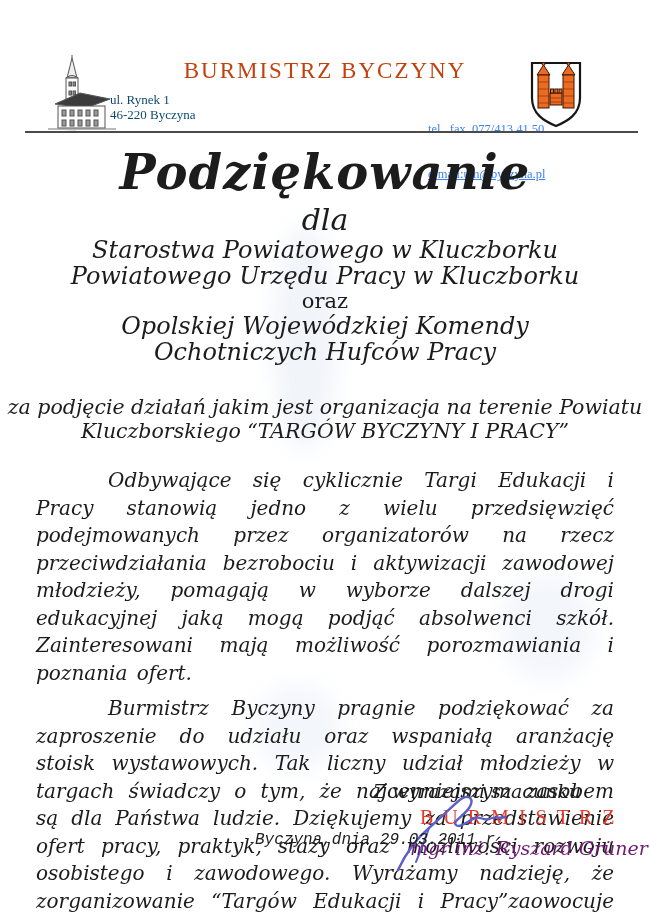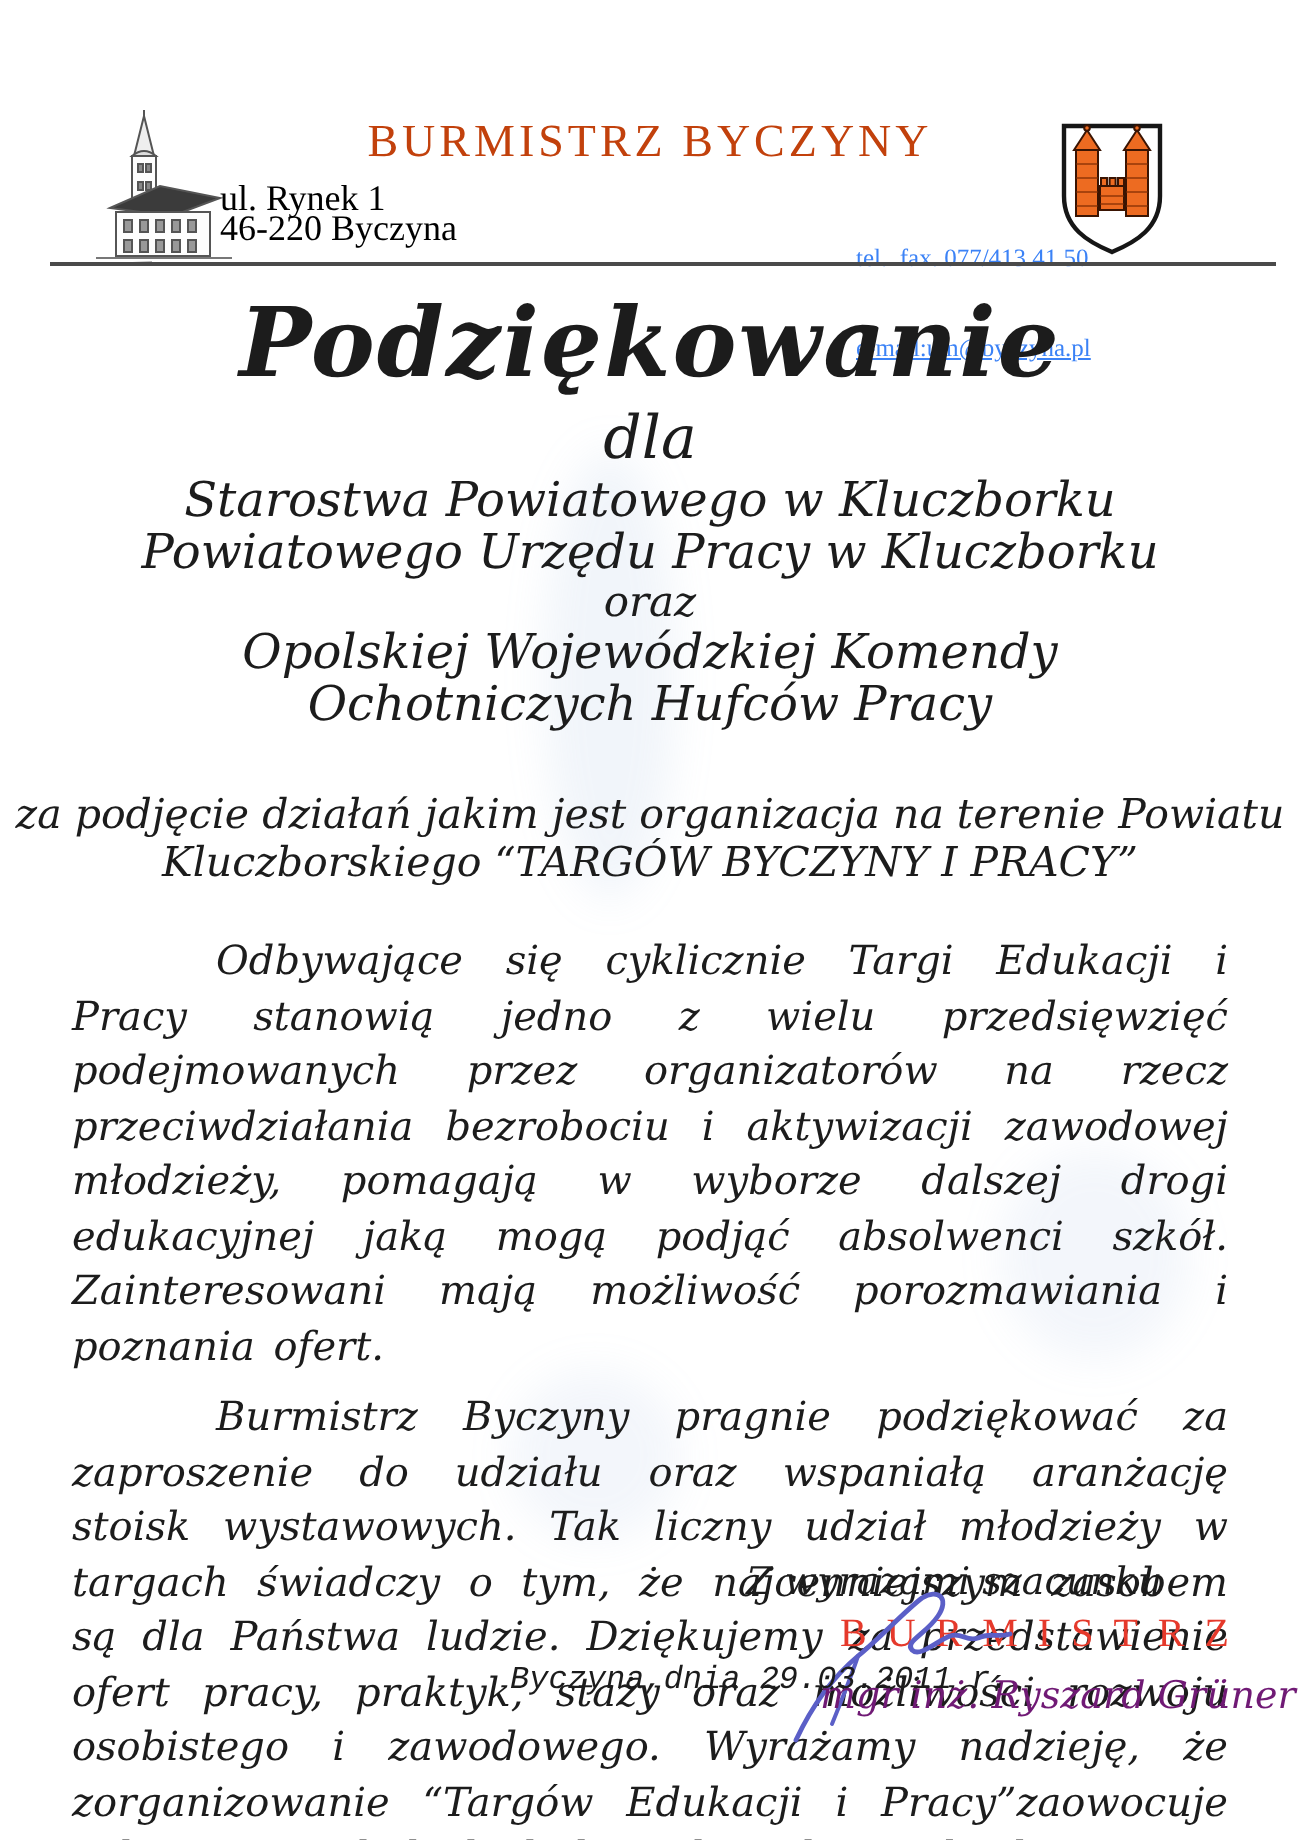--- a/index.html
+++ b/index.html
@@ -23,21 +23,21 @@
   .hdr-title {
     position:absolute; left:0; right:0; top:58px;
     text-align:center;
     font-family:"Liberation Serif", serif;
     font-size:23px; letter-spacing:2px; color:#c2410c;
   }
   .building { position:absolute; left:46px; top:55px; }
   .hdr-address {
     position:absolute; left:110px; top:92px;
     font-family:"Liberation Serif", serif;
-    font-size:18px; line-height:15px; color:#000000;
+    font-size:13px; line-height:15px; color:#0c4a6e;
   }
   .hdr-contact {
     position:absolute; left:428px; top:92px;
     font-family:"Liberation Serif", serif;
     font-size:12.5px; line-height:15px; color:#3b82f6;
     white-space:pre;
   }
   .hdr-contact .email { text-decoration: underline; }
   .crest { position:absolute; left:528px; top:60px; }
   .hdr-rule {
@@ -47,21 +47,21 @@
 
   
   .content { position:absolute; left:0; top:140px; width:650px; }
   .doc-title {
     text-align:center;
     font-size:48px; font-weight:bold; font-style:italic;
     letter-spacing:1px; margin:4px 0 2px 0;
   }
   .dla { text-align:center; font-size:30px; font-style:italic; }
   .recipient { text-align:center; font-size:24px; font-style:italic; line-height:26px; }
-  .conj { text-align:center; font-size:21px; font-style:italic; line-height:24px; }
+  .conj { text-align:center; font-size:21px; line-height:24px; }
   .subject {
     margin-top:30px; text-align:center;
     font-size:20.5px; font-style:italic; line-height:24px;
   }
   .paras { margin:24px 36px 0 36px; }
   .para {
     font-size:20px; font-style:italic; line-height:27.5px;
     text-align:justify; text-indent:72px; word-spacing:3px;
   }
   .para + .para { margin-top:8px; }

